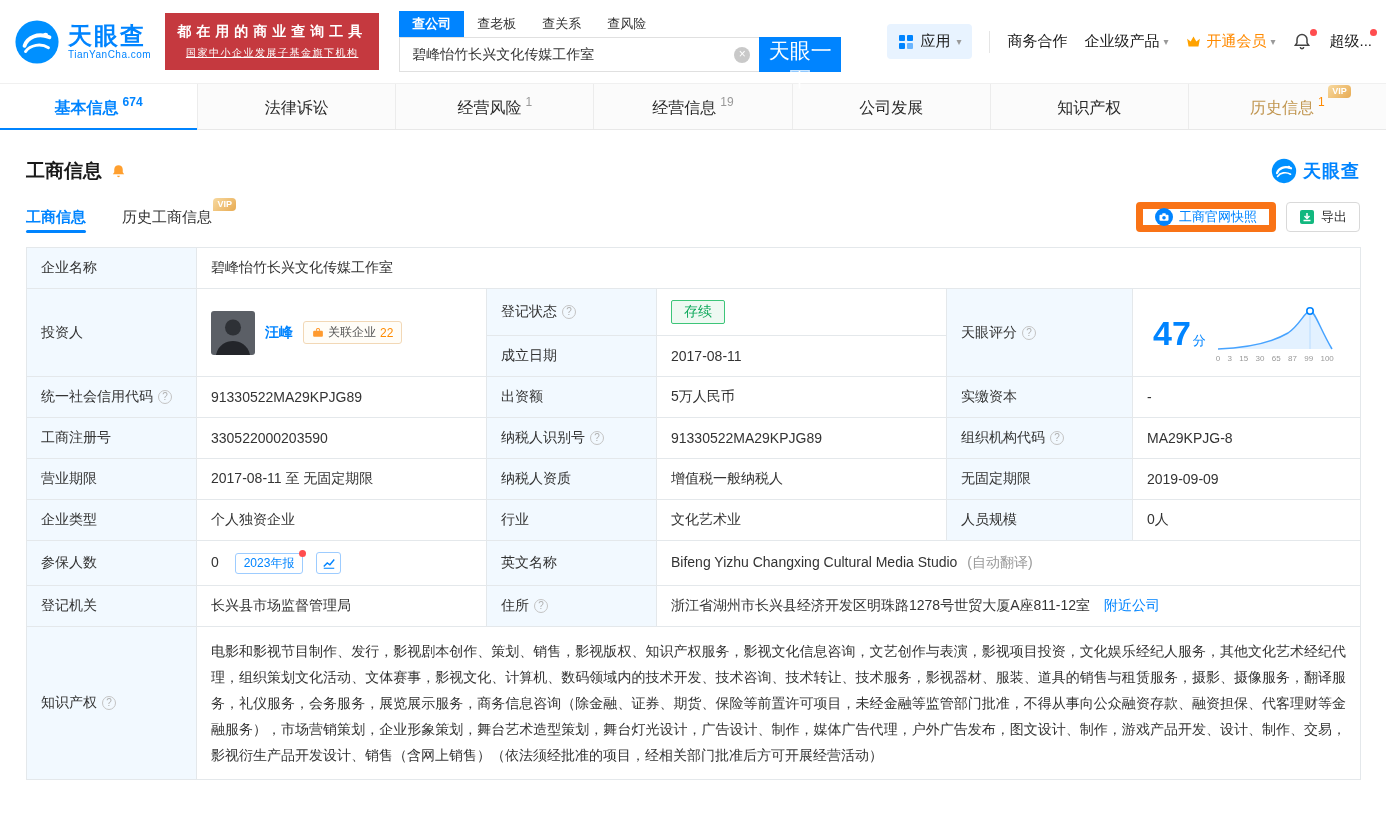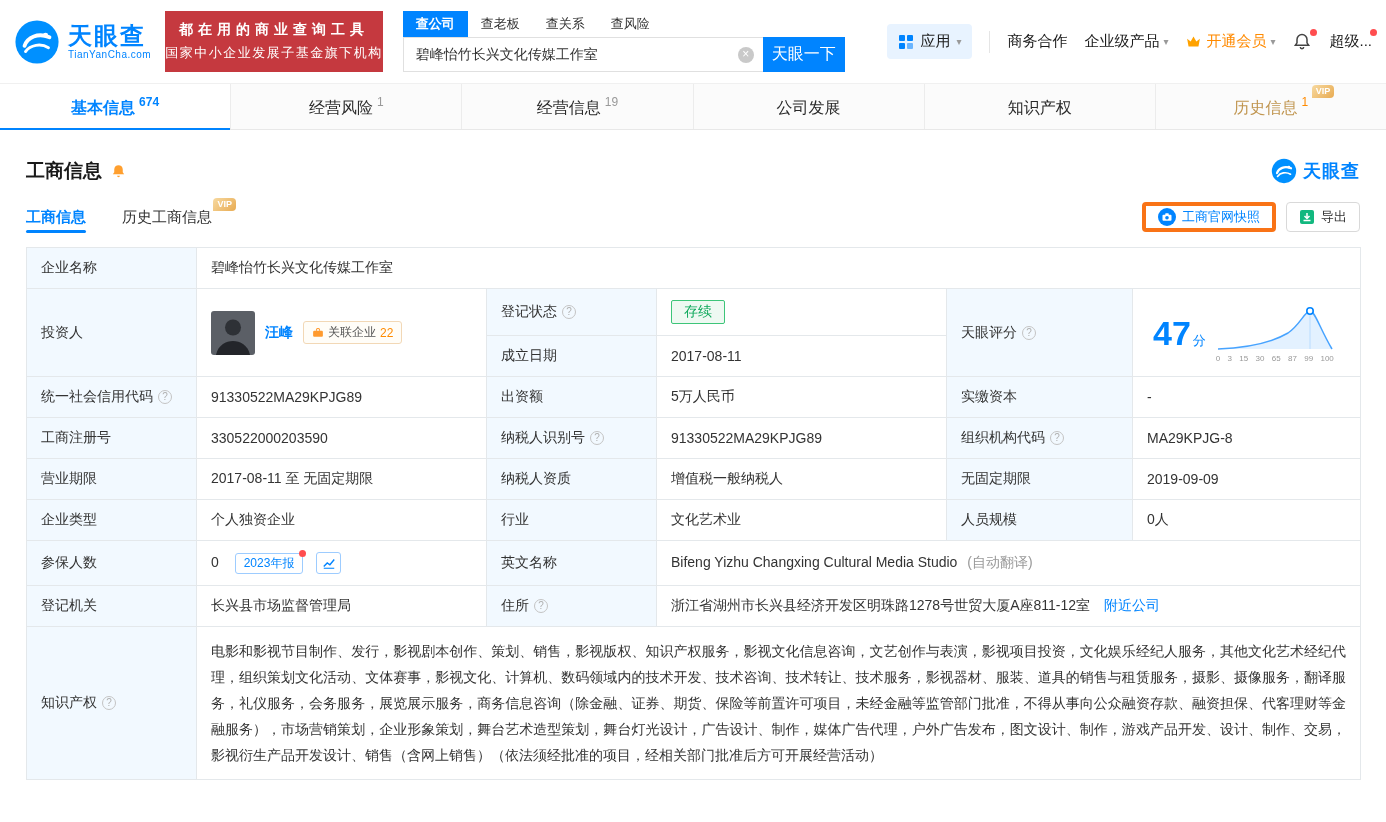--- a/index.html
+++ b/index.html
@@ -5,33 +5,33 @@
   * { margin:0; padding:0; box-sizing:border-box; }
   body { font-family:"Liberation Sans","DejaVu Sans",sans-serif; background:#fff; color:#333; }
   .page { width:1386px; margin:0 auto; background:#fff; }
 
   
   .topbar { height:83px; display:flex; align-items:center; gap:14px; padding:0 14px; background:#fff; }
   .logo { display:flex; align-items:center; gap:8px; cursor:pointer; }
   .logo-mark { width:46px; height:46px; flex:none; }
   .logo-cn { color:#0084ff; font-size:24px; font-weight:bold; letter-spacing:2px; line-height:1.05; }
   .logo-en { color:#0084ff; font-size:10px; letter-spacing:.5px; }
-  .slogan { background:#c5393f; color:#fff; padding:10px 0; text-align:center; flex:none; }
+  .slogan { background:#c5393f; color:#fff; padding:10px 12px; text-align:center; flex:none; }
   .slogan-l1 { font-size:14px; font-weight:bold; letter-spacing:5px; }
-  .slogan-l2 { font-size:13px; letter-spacing:1.5px; margin-top:5px; }
+  .slogan-l2 { font-size:10px; letter-spacing:1.5px; margin-top:5px;text-decoration:underline; }
 
   .search-block { display:flex; flex-direction:column; margin-left:6px; }
   .search-tabs { display:flex; align-items:flex-end; }
   .search-tab { font-size:13px; color:#333; padding:4px 13px; cursor:pointer; }
   .search-tab.active { background:#0084ff; color:#fff; font-weight:bold; }
   .search-row { display:flex; }
   .search-input-wrap { position:relative; width:360px; height:35px; border:1px solid #e0e0e0; border-right:none; display:flex; align-items:center; }
   .search-input { border:none; outline:none; flex:1; font-size:14px; padding:0 32px 0 12px; height:100%; color:#333; }
   .clear-icon { position:absolute; right:9px; width:16px; height:16px; border-radius:50%; background:#c9c9c9; color:#fff; font-size:12px; line-height:15px; text-align:center; cursor:pointer; }
-  .search-btn { width:82px; height:35px; background:#0084ff; color:#fff; border:none; font-size:16px; cursor:pointer; }
+  .search-btn { width:82px; height:35px; background:#0084ff; color:#fff; border:none; font-size:21px; cursor:pointer; }
 
   .top-nav { margin-left:auto; display:flex; align-items:center; gap:17px; white-space:nowrap; }
   .app-btn { display:flex; align-items:center; gap:6px; background:#e8f3ff; border-radius:4px; padding:8px 11px; cursor:pointer; font-size:15px; color:#1a1a1a; }
   .vdiv { width:1px; height:22px; background:#e5e5e5; }
   .nav-link { font-size:15px; color:#1a1a1a; cursor:pointer; display:flex; align-items:center; gap:4px; text-decoration:none; }
   .nav-link.orange { color:#ff8a00; }
   .caret { font-size:10px; color:#999; }
   .dotwrap { position:relative; display:inline-flex; }
   .red-dot { position:absolute; top:-3px; right:-5px; width:7px; height:7px; background:#ff4d4f; border-radius:50%; }
 
@@ -56,21 +56,21 @@
   .right-brand { margin-left:auto; display:flex; align-items:center; gap:6px; }
   .right-brand .logo-mark { width:26px; height:26px; }
   .brand-txt { color:#0084ff; font-size:18px; font-weight:bold; letter-spacing:1px; }
 
   .subtab-row { display:flex; align-items:flex-end; margin-top:18px; border-bottom:1px solid #fff; }
   .subtab { font-size:15px; color:#333; margin-right:36px; padding-bottom:13px; cursor:pointer; position:relative; }
   .subtab.active { color:#0084ff; font-weight:bold; }
   .subtab.active::after { content:""; position:absolute; bottom:7px; left:0; right:0; height:3px; background:#0084ff; border-radius:2px; }
   .actions { margin-left:auto; display:flex; gap:10px; padding-bottom:8px; }
   .btn-outline-blue, .btn-outline-gray { display:flex; align-items:center; gap:6px; background:#fff; border-radius:4px; height:30px; padding:0 12px; font-size:13px; cursor:pointer; }
-  .btn-outline-blue { border:4px solid #f97316; color:#0084ff; }
+  .btn-outline-blue { border:7px solid #f97316; color:#0084ff; }
   .btn-outline-gray { border:1px solid #d9d9d9; color:#333; }
 
   
   .info-table { width:100%; border-collapse:collapse; table-layout:fixed; margin-top:6px; }
   .info-table td { border:1px solid #e4e8eb; font-size:14px; color:#333; padding:11px 14px; vertical-align:middle; word-break:break-all; }
   td.lbl { background:#f2f9ff; }
   .help { display:inline-block; width:14px; height:14px; border:1px solid #c4c4c4; border-radius:50%; color:#b0b0b0; font-size:10px; line-height:12px; text-align:center; margin-left:5px; vertical-align:1px; cursor:pointer; }
   .status-badge { display:inline-block; border:1px solid #3dc579; color:#0fa95c; background:#eef9f2; font-size:14px; padding:2px 12px; border-radius:2px; }
   .investor { display:flex; align-items:center; gap:10px; }
   .avatar { width:44px; height:44px; border-radius:3px; overflow:hidden; flex:none; cursor:pointer; }
@@ -173,20 +173,25 @@
 
   <nav class="main-tabs">
     <div class="main-tab active">
       <span class="tabwrap">
           <span>基本信息</span>
           <span class="tab-cnt">674</span>
         </span>
     </div>
     <div class="main-tab">
       <span class="tabwrap">
+          <span>法律诉讼</span>
+        </span>
+    </div>
+    <div class="main-tab">
+      <span class="tabwrap">
           <span>经营风险</span>
           <span class="tab-cnt">1</span>
         </span>
     </div>
     <div class="main-tab">
       <span class="tabwrap">
           <span>经营信息</span>
           <span class="tab-cnt">19</span>
         </span>
     </div>

